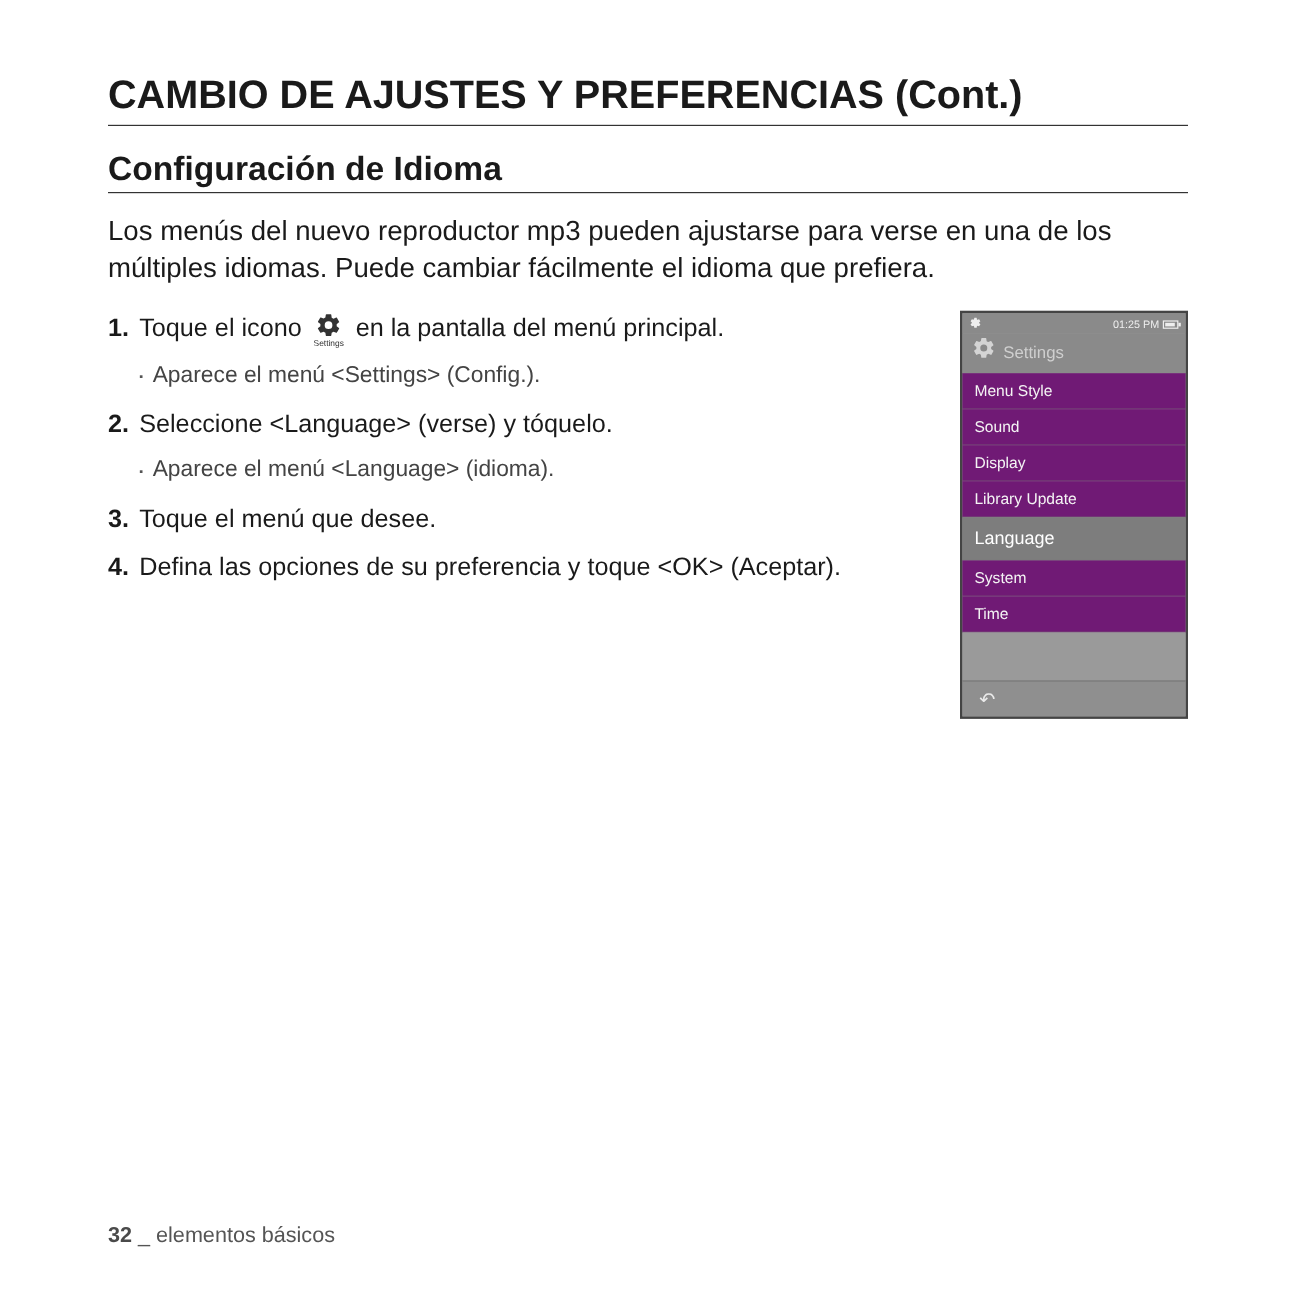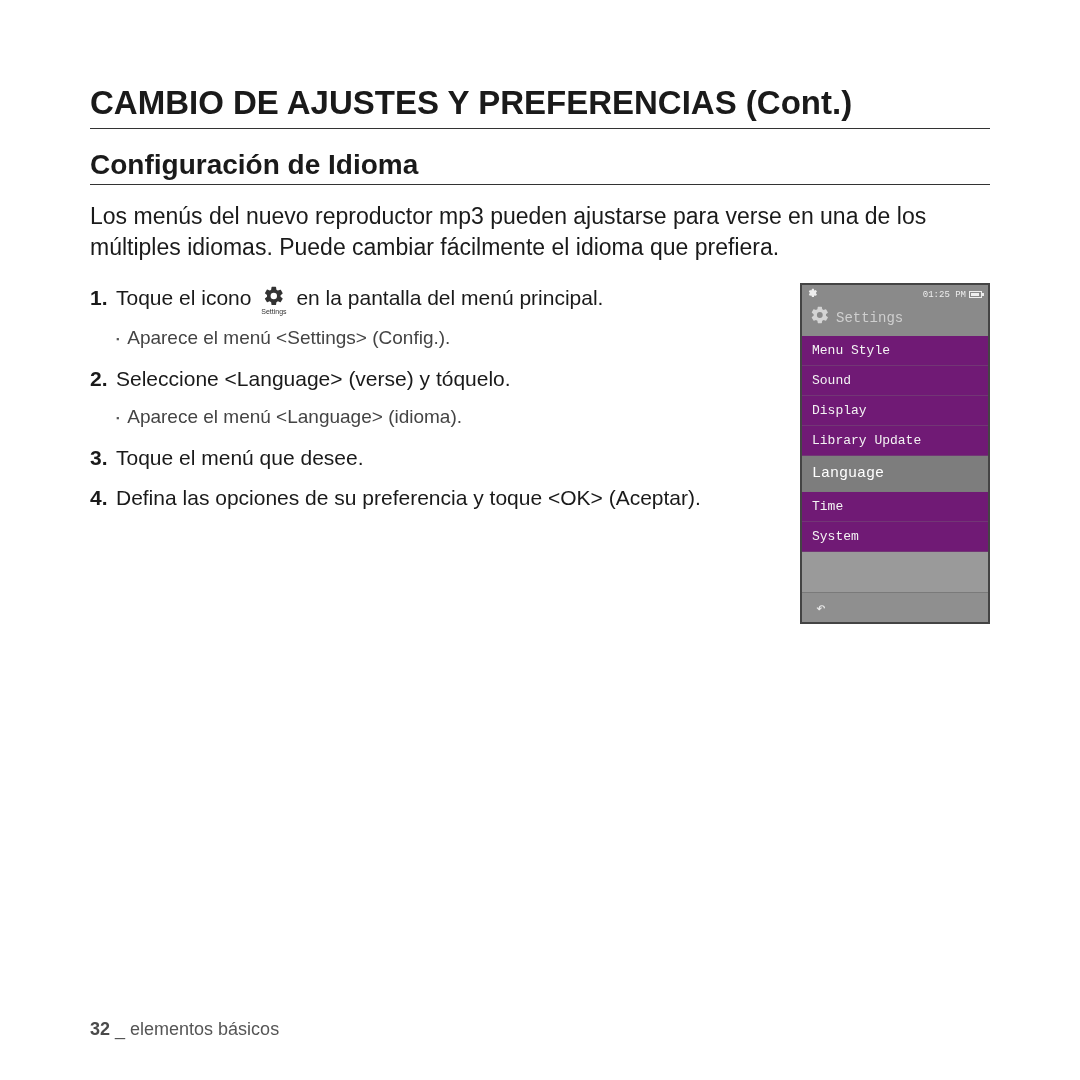--- a/index.html
+++ b/index.html
@@ -15,21 +15,20 @@
     padding: 60px 90px 40px 90px;
     height: 100%;
     position: relative;
   }
   .main-title {
     font-size: 33px;
     font-weight: bold;
     border-bottom: 1.5px solid #333;
     padding-bottom: 6px;
     margin-bottom: 20px;
-    margin-top: 24px;
   }
   .section-title {
     font-size: 28px;
     font-weight: bold;
     border-bottom: 1.5px solid #333;
     padding-bottom: 3px;
     margin-bottom: 16px;
   }
   .intro {
     font-size: 23px;
@@ -86,21 +85,20 @@
     margin-top: 1px;
   }
   
   .device {
     width: 190px;
     border: 2px solid #444;
     background: #9a9a9a;
     display: flex;
     flex-direction: column;
     flex-shrink: 0;
-    font-family: Liberation Mono, monospace;
   }
   .statusbar {
     display: flex;
     justify-content: space-between;
     align-items: center;
     font-size: 9px;
     color: #eeeeee;
     padding: 3px 6px 2px 6px;
     background: #8a8a8a;
   }
@@ -255,22 +253,22 @@
             </svg>
         </span>
         <span class="device-header-title">Settings</span>
       </div>
       <div class="menu-list" id="menu-list">
           <div class="menu-item">Menu Style</div>
           <div class="menu-item">Sound</div>
           <div class="menu-item">Display</div>
           <div class="menu-item">Library Update</div>
           <div class="menu-item selected">Language</div>
+          <div class="menu-item">System</div>
           <div class="menu-item">Time</div>
-          <div class="menu-item">System</div>
         </div>
       <div class="device-spacer"></div>
       <div class="navbar">
         <span class="back-glyph">↶</span>
       </div>
     </div>
 
   </div>
 
   <div class="footer">

